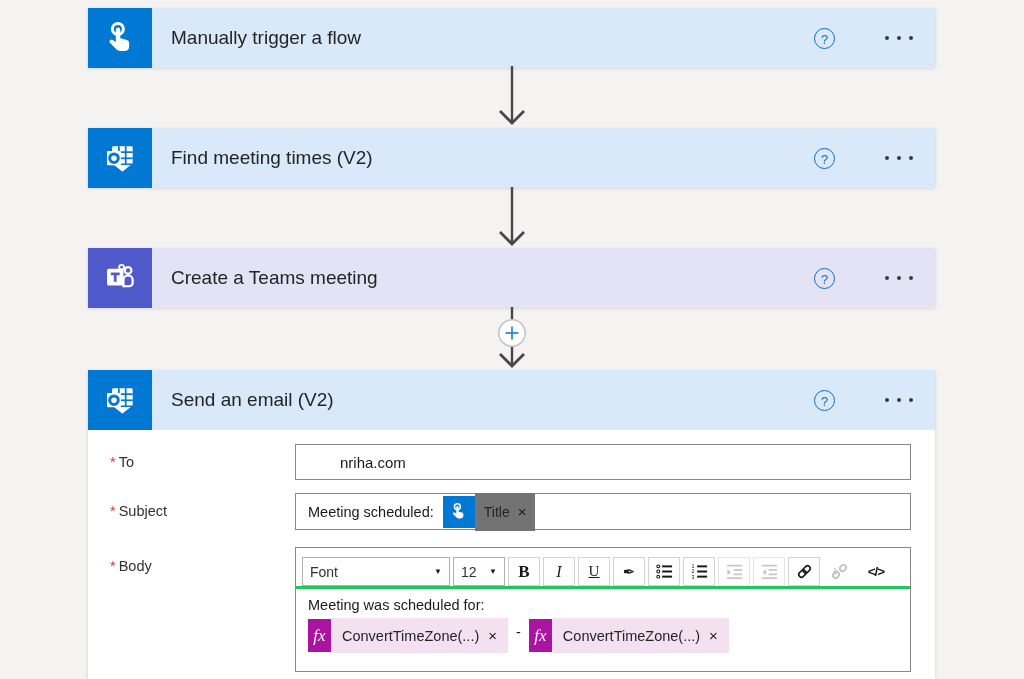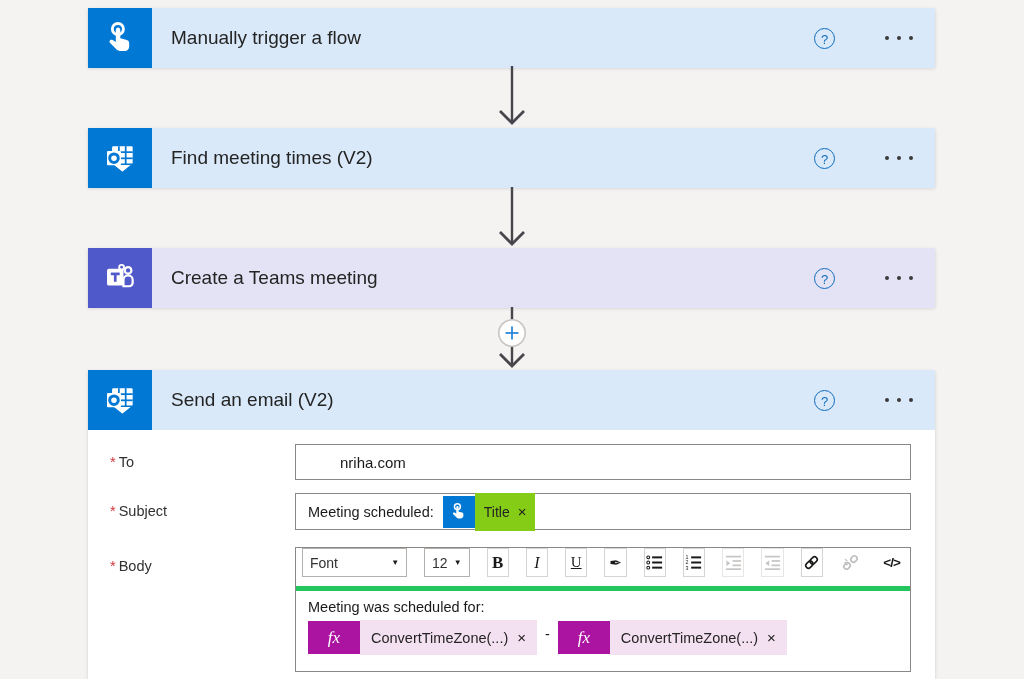--- a/index.html
+++ b/index.html
@@ -30,31 +30,31 @@
   .card4 .card{position:relative;left:0;top:0;box-shadow:none;}
   .field-label{position:absolute;left:22px;font-size:14.5px;color:#323130;}
   .req{color:#d13438;margin-right:3px;}
   .tbox{position:absolute;left:207px;width:616px;background:#fff;border:1px solid #8a8886;box-sizing:border-box;}
   .to-box{top:74px;height:36px;display:flex;align-items:center;padding-left:44px;font-size:15px;color:#1b1a19;}
   .subj-box{top:123px;height:37px;display:flex;align-items:center;padding-left:12px;gap:9px;font-size:14.5px;color:#1b1a19;}
 
   
   .chip{display:inline-flex;align-items:center;height:32px;cursor:pointer;}
   .chip .chip-ic{width:32px;height:32px;background:#0078d4;display:flex;align-items:center;justify-content:center;flex:none;}
-  .chip .chip-bd{background:#84cc16;height:32px;display:flex;align-items:center;padding:3px 9px;gap:8px;font-size:14px;color:#242424;}
+  .chip .chip-bd{background:#737373;height:32px;display:flex;align-items:center;padding:3px 9px;gap:8px;font-size:14px;color:#242424;}
   .chip .x, .fx-chip .x{font-size:15px;color:#1b1a19;cursor:pointer;}
 
   .fx-chip{display:inline-flex;align-items:center;height:33px;cursor:pointer;}
-  .fx-chip .fx-ic{width:52px;height:33px;background:#aa14a0;color:#fff;display:flex;align-items:center;justify-content:center;
+  .fx-chip .fx-ic{width:23px;height:33px;background:#aa14a0;color:#fff;display:flex;align-items:center;justify-content:center;
                   font-family:"Liberation Serif",serif;font-style:italic;font-size:17px;flex:none;}
   .fx-chip .fx-bd{background:#f3e1f2;height:35px;display:flex;align-items:center;padding:0 11px;gap:9px;font-size:14.5px;color:#242424;}
 
   
   .editor{top:177px;height:125px;}
-  .toolbar{height:38px;display:flex;align-items:flex-start;padding:0 6px;gap:17px;border-bottom:5px solid #22c55e;}
+  .toolbar{height:38px;display:flex;align-items:flex-end;padding:0 6px;gap:3px;border-bottom:3px solid #22c55e;}
   .dd{height:29px;border:1px solid #b3b0ad;display:flex;align-items:center;justify-content:space-between;
       padding:0 7px;font-size:14px;color:#323130;box-sizing:border-box;background:#fff;cursor:pointer;}
   .dd .caret{font-size:8px;color:#1b1a19;margin-left:6px;}
   .tb-btn{width:32px;height:29px;border:1px solid #d6d4d2;background:#fff;display:flex;align-items:center;
           justify-content:center;box-sizing:border-box;cursor:pointer;padding:0;}
   .tb-btn.noborder{border-color:transparent;}
   .tb-btn .b{font-family:"Liberation Serif",serif;font-weight:bold;font-size:17px;color:#1b1a19;}
   .tb-btn .i{font-family:"Liberation Serif",serif;font-style:italic;font-size:16px;color:#1b1a19;}
   .tb-btn .u{font-family:"Liberation Serif",serif;font-size:15px;text-decoration:underline;color:#1b1a19;}
   .tb-btn .pen{font-size:15px;color:#1b1a19;}

